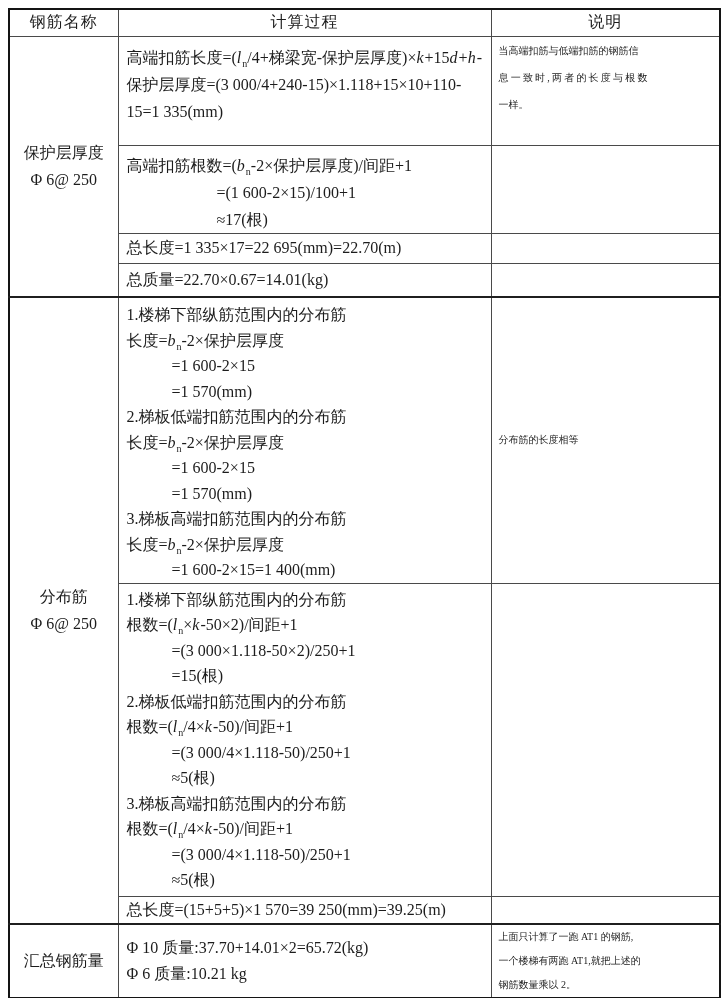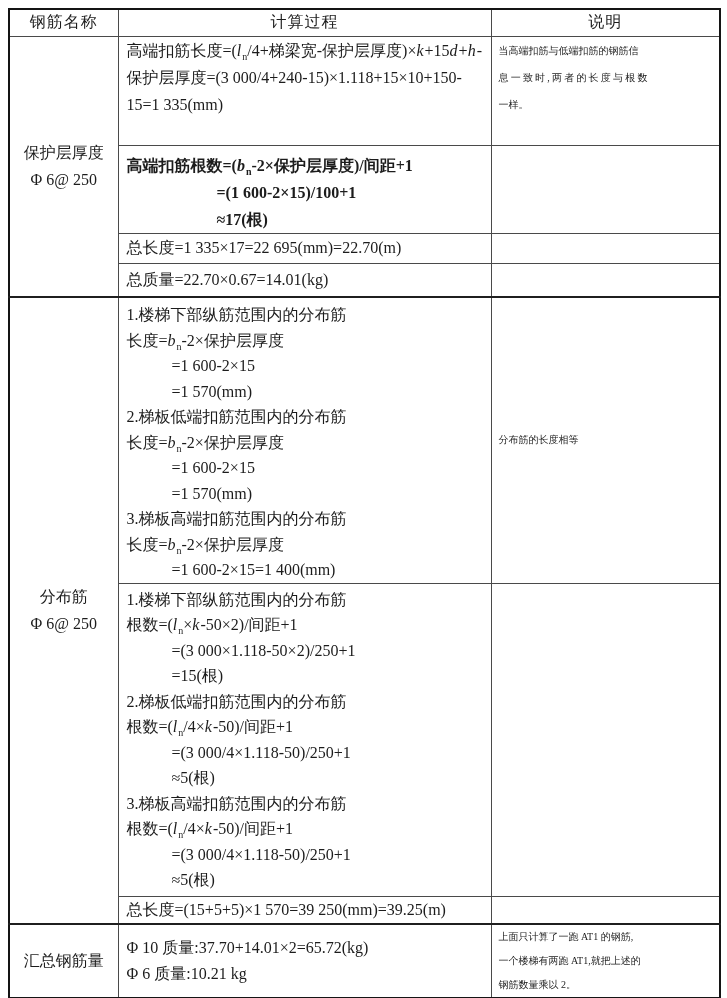--- a/index.html
+++ b/index.html
@@ -17,22 +17,22 @@
   tr.sec > td{border-top:2px solid #1f1f1f;}
   tr.hr{height:27px;}
   tr.r11{height:109px;} tr.r12{height:81px;} tr.r13{height:30px;} tr.r14{height:34px;}
   tr.r21{height:281px;} tr.r22{height:313px;} tr.r23{height:20px;}
   tr.r31{height:75px;}
   td.hc{text-align:center;vertical-align:middle;letter-spacing:1px;}
   td.name{text-align:center;vertical-align:middle;padding:0 2px;}
   td.mid{vertical-align:middle;}
   .ln{line-height:26px;white-space:nowrap;}
   td.name .ln{line-height:27px;white-space:nowrap;}
-  .p11{} .p11 .ln{line-height:27px;}
-  .p12{padding-top:6px;} .p12 .ln{line-height:27px;font-weight:bold;}
+  .p11{padding-top:7px;} .p11 .ln{line-height:27px;}
+  .p12{padding-top:6px;} .p12 .ln{line-height:27px;}
   .p21{padding-top:4px;} .p21 .ln{line-height:25.5px;}
   .p22{padding-top:3px;} .p22 .ln{line-height:25.5px;}
   td.note{font-size:10px;padding:0 3px 0 7px;}
   .n1{padding-top:8px;} .n1 .ln{line-height:27px;}
   .n3 .ln{line-height:24px;}
   .ind1{margin-left:45px;}
   .ind2{margin-left:90px;}
   .sp{letter-spacing:2.2px;}
   i{font-style:italic;padding-right:1px;}
   sub{font-size:10px;line-height:0;}
@@ -54,21 +54,21 @@
         <td class="hc">说明</td>
       </tr>
 
       <tr class="r11">
         <td class="name" rowspan="4">
             <div class="ln">保护层厚度</div>
             <div class="ln">Φ 6@ 250</div>
           </td>
         <td class="proc p11">
             <div class="ln">高端扣筋长度=(<i>l</i><sub>n</sub>/4+梯梁宽-保护层厚度)×<i>k</i>+15<i>d</i>+<i>h</i>-</div>
-            <div class="ln">保护层厚度=(3 000/4+240-15)×1.118+15×10+150-</div>
+            <div class="ln">保护层厚度=(3 000/4+240-15)×1.118+15×10+110-</div>
             <div class="ln">15=1 335(mm)</div>
           </td>
         <td class="note n1">
             <div class="ln">当高端扣筋与低端扣筋的钢筋信</div>
             <div class="ln sp">息一致时,两者的长度与根数</div>
             <div class="ln">一样。</div>
           </td>
       </tr>
       <tr class="r12">
         <td class="proc p12">

